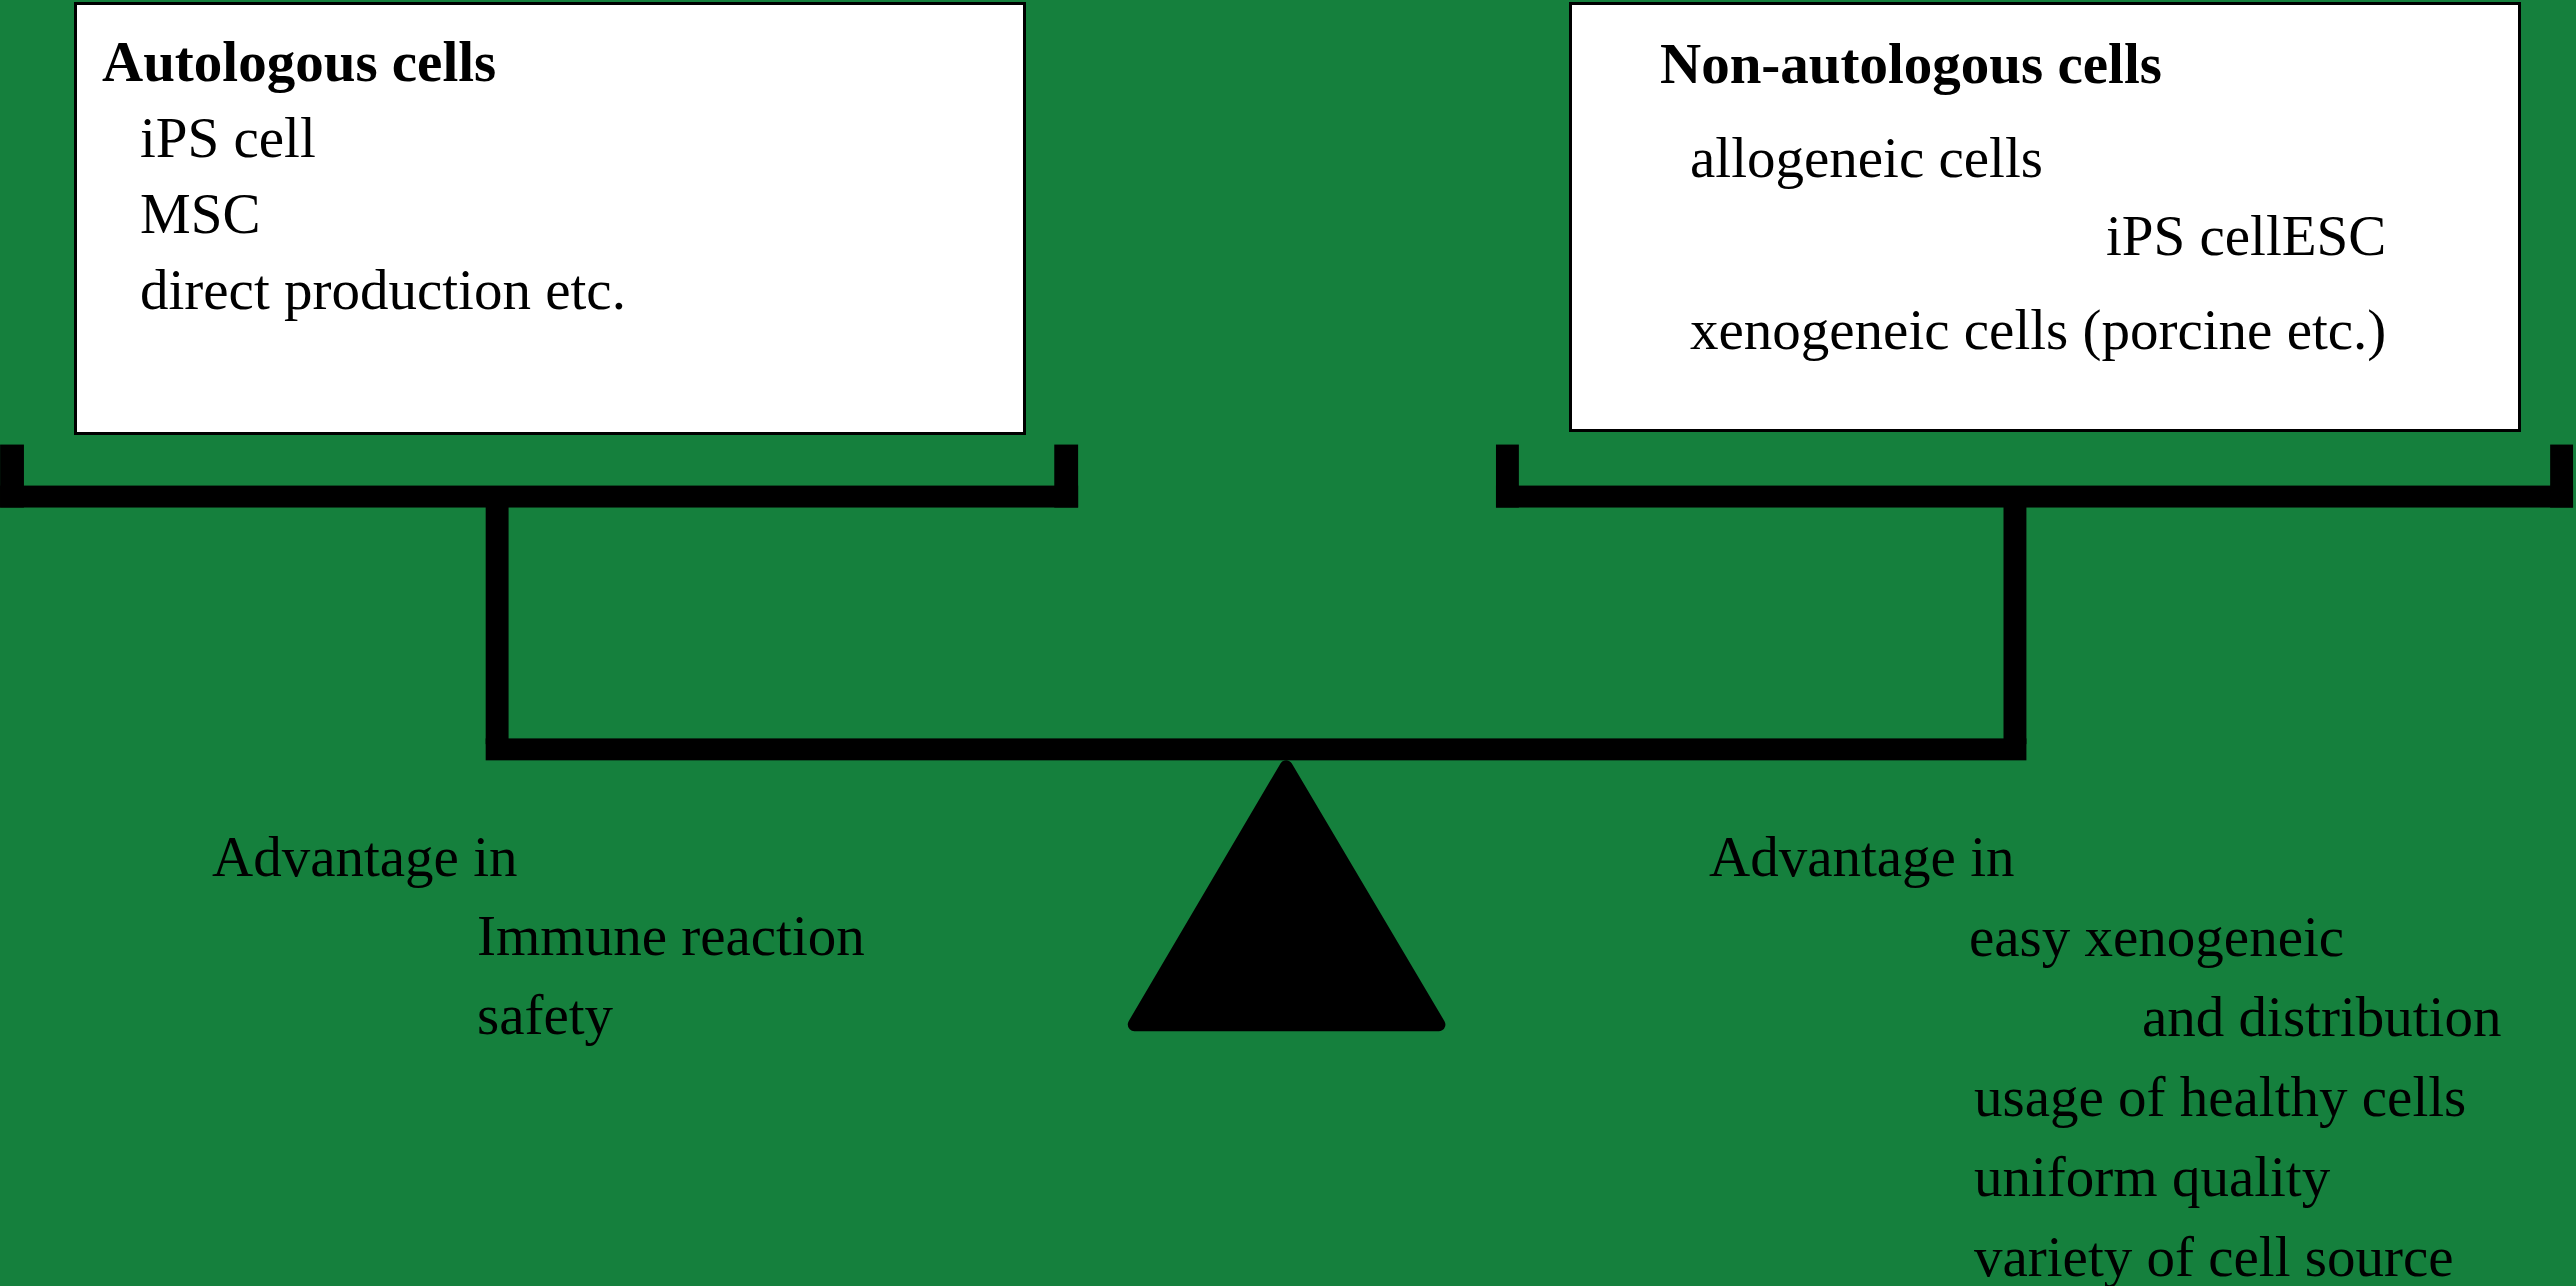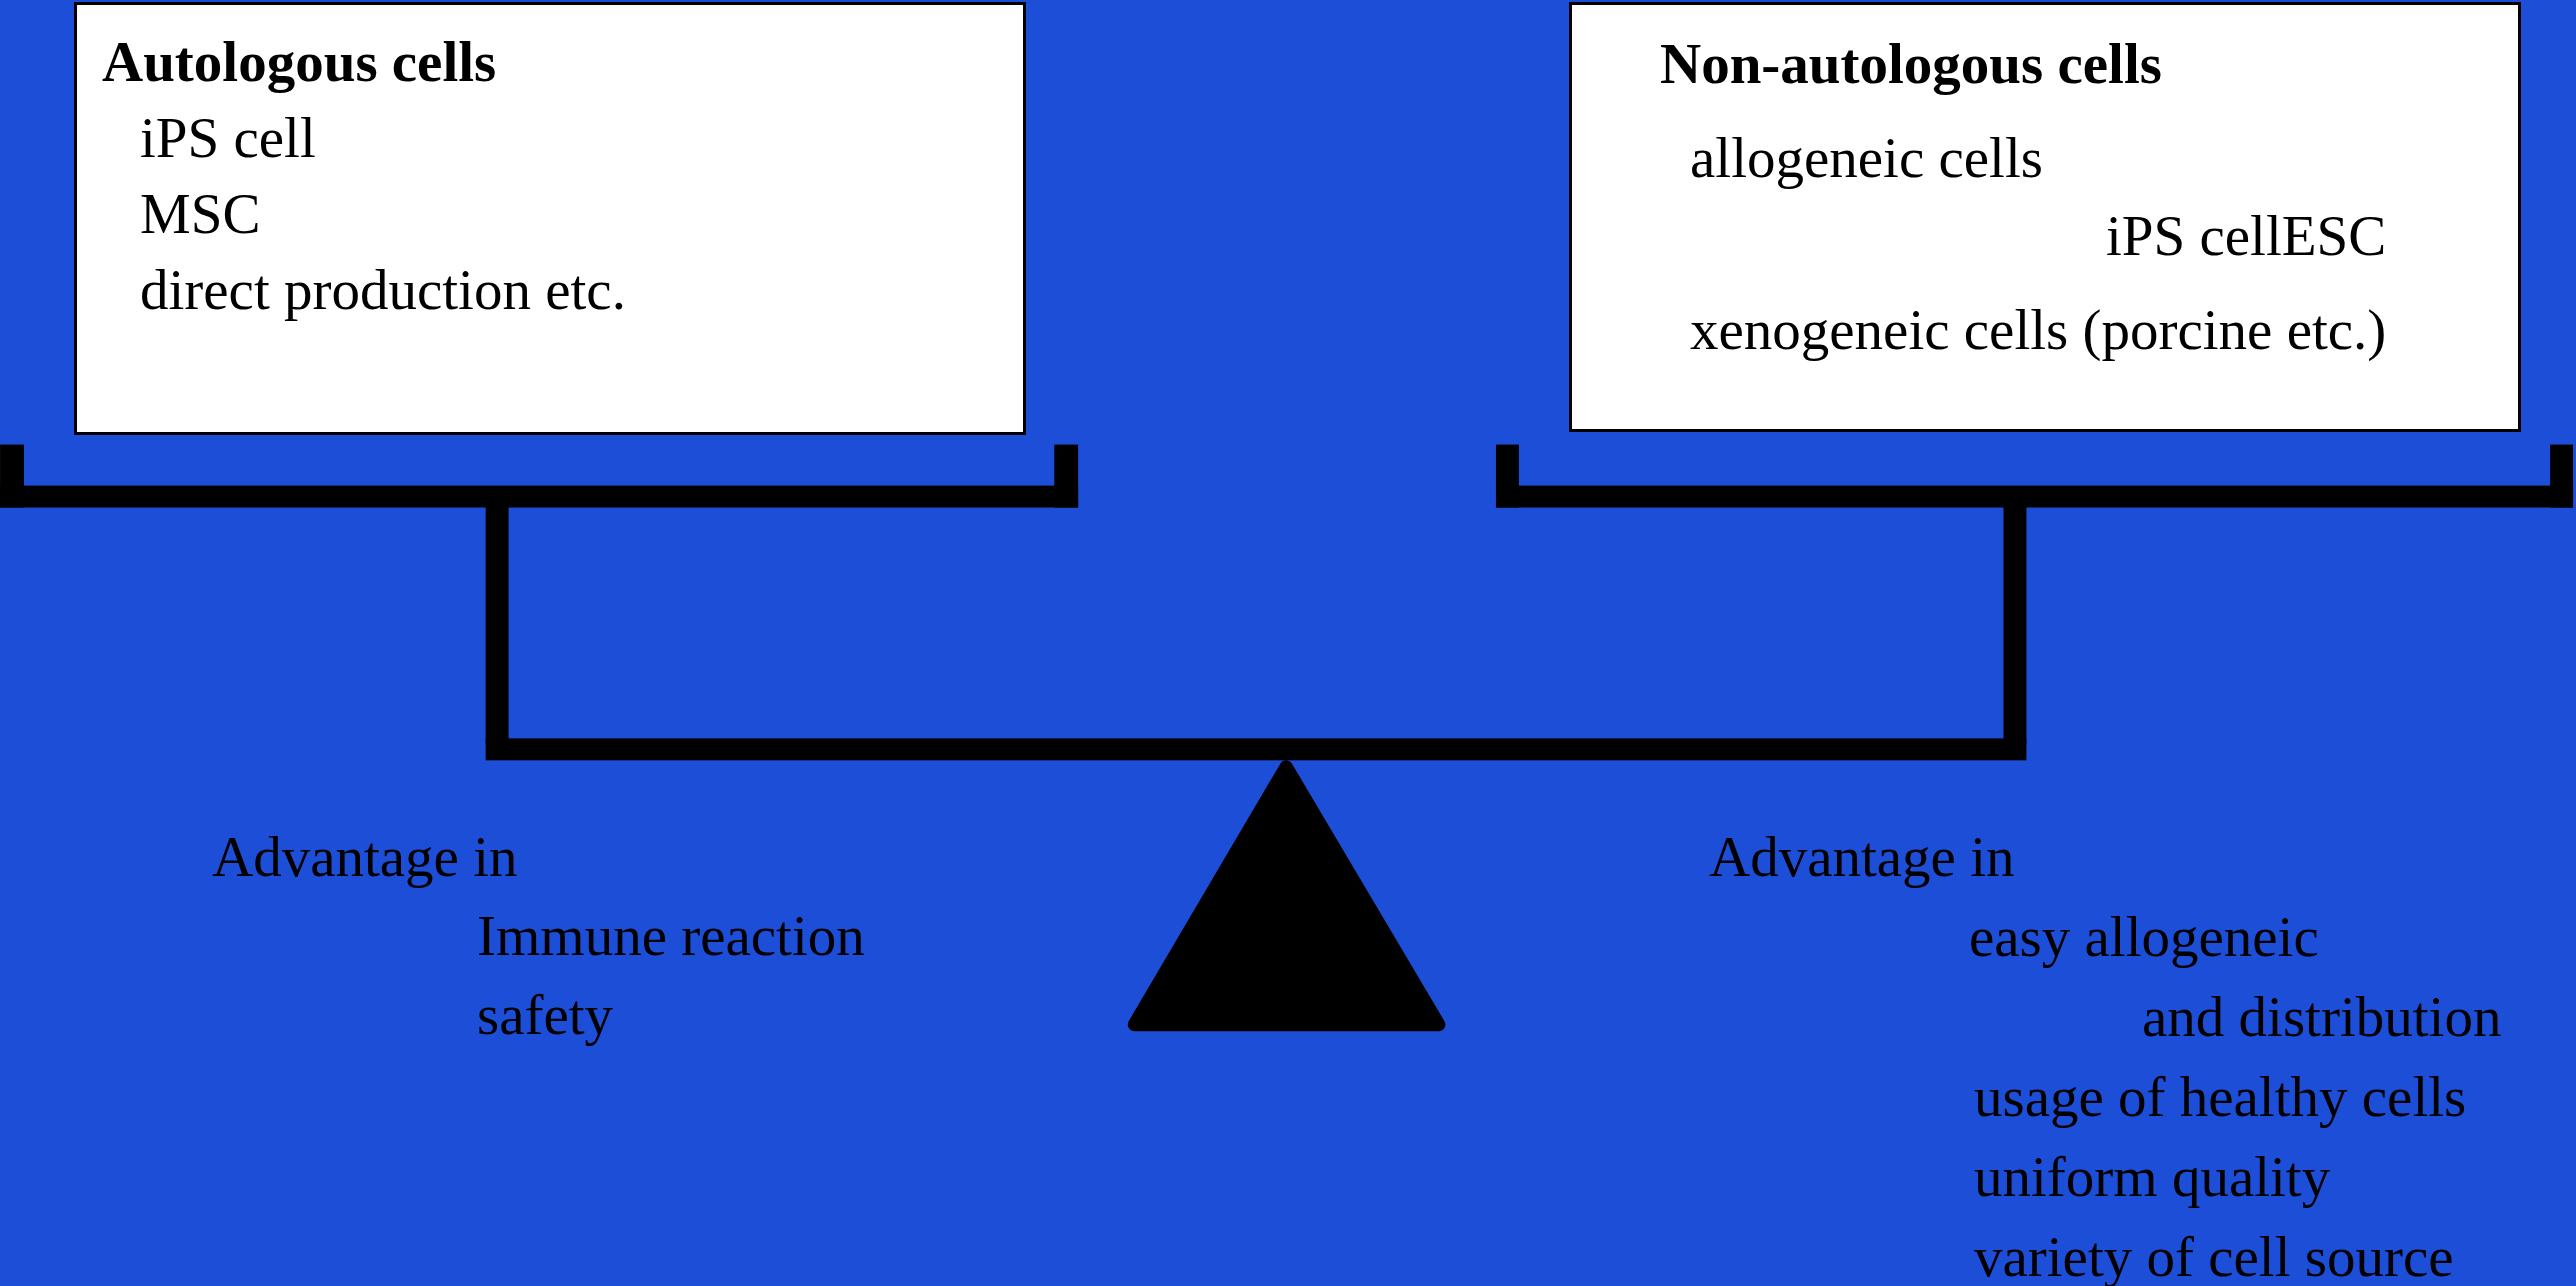--- a/index.html
+++ b/index.html
@@ -1,20 +1,20 @@
 <!DOCTYPE html>
 <html><head>
 <meta charset="utf-8">
 <style>
   html, body { margin: 0; padding: 0; }
   .canvas {
     position: relative;
     width: 2576px;
     height: 1286px;
-    background: #1d4ed8;
+    background: #15803d;
     overflow: hidden;
     font-family: "Liberation Serif", "DejaVu Serif", serif;
     color: #000000;
   }
   .structure {
     position: absolute;
     left: 0; top: 0;
     width: 2576px; height: 1286px;
   }
   .structure rect, .structure polygon { fill: #000000; }
@@ -92,21 +92,21 @@
   </div>
 
   <div class="txt adv-left">
     <span class="line">Advantage in</span>
     <span class="line item">Immune reaction</span>
     <span class="line item">safety</span>
   </div>
 
   <div class="txt adv-right">
     <span class="line">Advantage in</span>
-    <span class="line i1">easy allogeneic</span>
+    <span class="line i1">easy xenogeneic</span>
     <span class="line i2">and distribution</span>
     <span class="line i3">usage of healthy cells</span>
     <span class="line i3">uniform quality</span>
     <span class="line i3">variety of cell source</span>
   </div>
 
 </div>
 
 
 </body></html>

